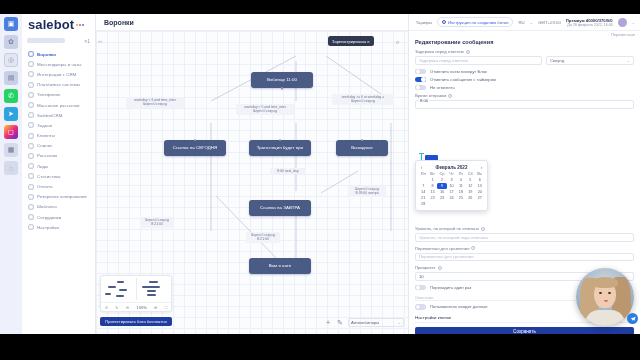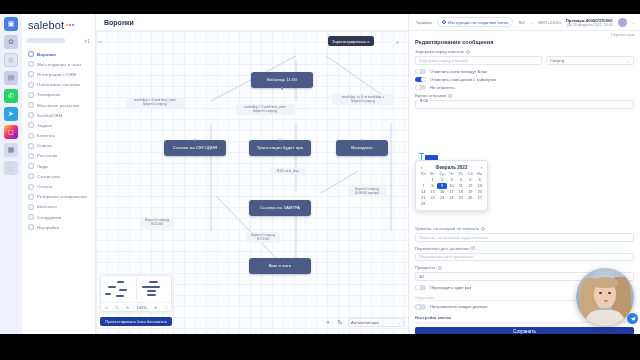--- a/index.html
+++ b/index.html
@@ -34,21 +34,21 @@
   .r-tg { background: #2ea3e0; }
   .r-ig { background: linear-gradient(135deg,#f9ce34,#ee2a7b,#6228d7); }
   .r-plain { background: #d6dbeb; color:#6e7694; }
 
   
   .sidebar {
     position: absolute; left: 22px; top: 0; width: 74px; height: 320px;
     background: #ffffff; border-right: 1px solid #e6e9f2; padding-top: 2px;
   }
   .brand { height: 17px; display: flex; align-items: center; padding-left: 6px; gap: 2px; }
-  .brand-text { font-size: 11px; font-weight: 400; color: #1b2a5a; letter-spacing: .1px; }
+  .brand-text { font-size: 13px; font-weight: 700; color: #1b2a5a; letter-spacing: .1px; }
   .brand-dots { display:flex; gap:1px; align-items:flex-end; }
   .bd { width:2px; height:2px; border-radius:50%; }
   .bd1{background:#f0a500;} .bd2{background:#ee4b6a;} .bd3{background:#4a7fe0;}
 
   .proj {
     margin: 3px 5px 4px 5px; height: 9px; display:flex; align-items:center; justify-content:space-between;
   }
   .proj-name { width: 38px; height: 5px; border-radius: 2px; background: #dfe4f1; }
   .proj-badge { font-size: 5px; color: #8d94ad; }
 

